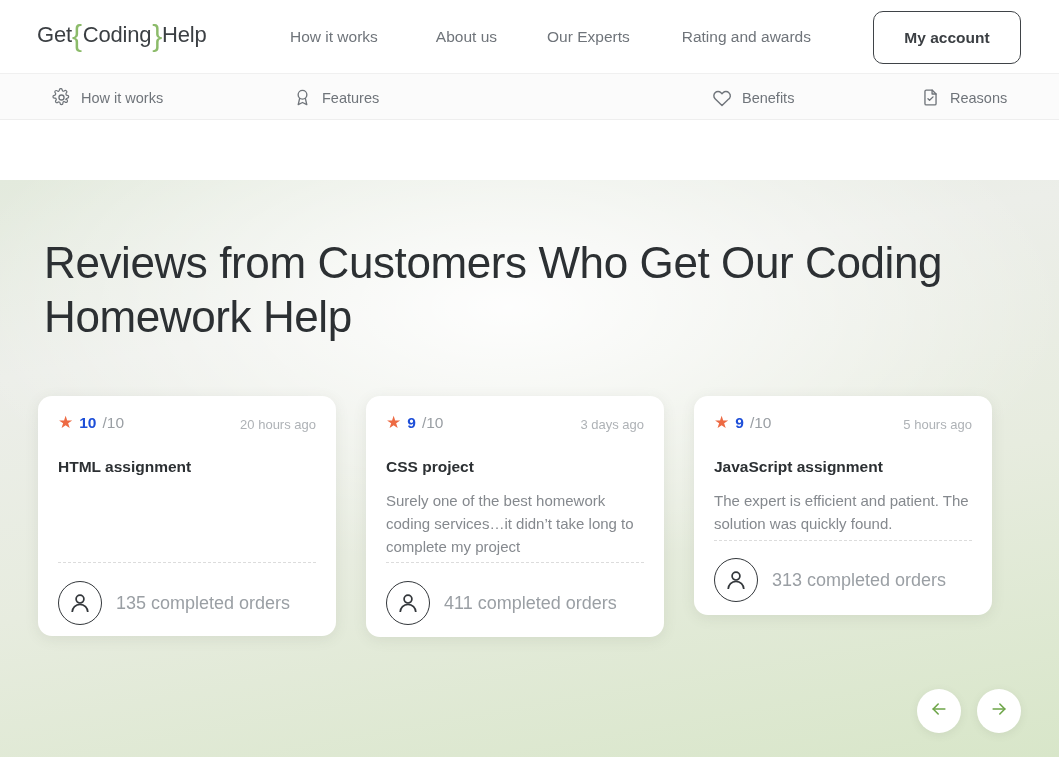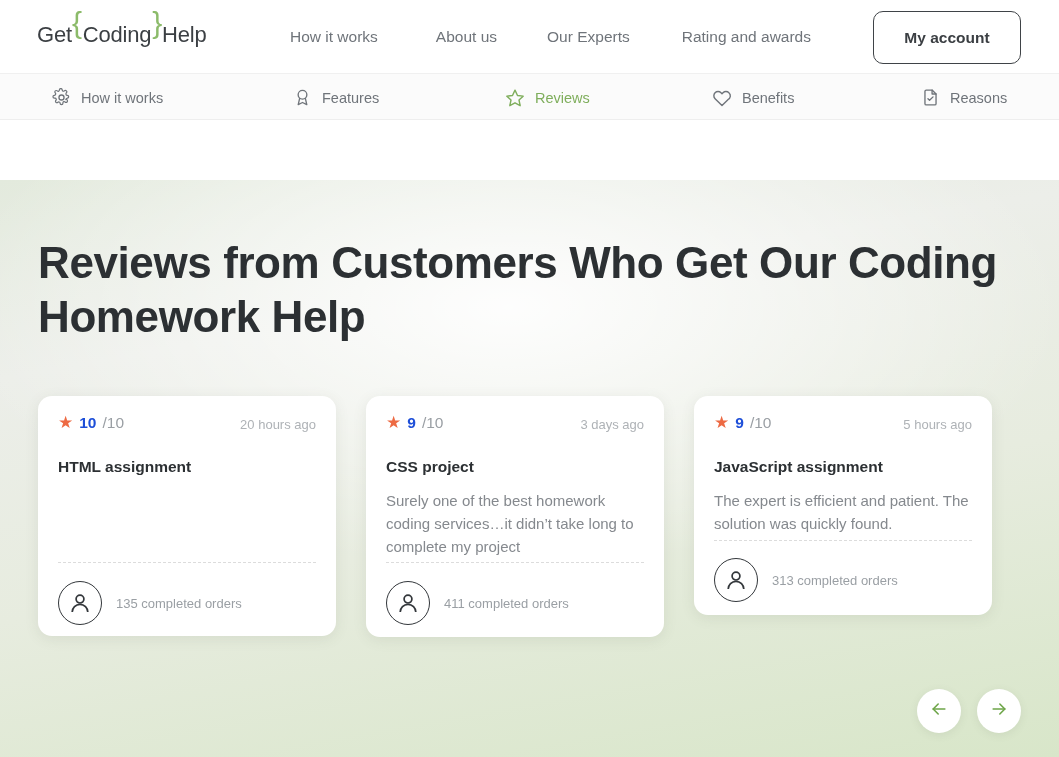--- a/index.html
+++ b/index.html
@@ -14,21 +14,21 @@
   
   .topbar {
     position: absolute; left:0; top:0; width:1059px; height:73px;
     background:#ffffff;
     display:flex; align-items:center;
   }
   .logo {
     position:absolute; left:37px; top:22px;
     font-size:22px; letter-spacing:-0.2px;
     color:#3b3f43; white-space:nowrap;
-    display:flex; 
+    display:flex; align-items:center;
   }
   .logo .brace { color:#8cbb6a; font-weight:300; font-size:30px; line-height:0; position:relative; top:1px; }
   .logo .word { color:#3b3f43; }
   .logo .w1 { margin-right:0px; }
   .logo .w2 { margin:0 1px; }
 
   .mainnav { position:absolute; left:290px; top:0; height:73px; display:flex; align-items:center; gap:0; }
   .mainnav a {
     color:#6f747a; font-size:15.5px; text-decoration:none; white-space:nowrap;
     padding:0 0;
@@ -61,22 +61,22 @@
   .subnav-item svg { display:block; }
 
   
   .hero {
     position:absolute; left:0; top:180px; width:1059px; height:577px;
     background:
       radial-gradient(900px 420px at 48% 22%, rgba(255,255,255,0.92) 0%, rgba(255,255,255,0.0) 62%),
       linear-gradient(170deg, #e3eadd 0%, #eceee9 26%, #e7ecdf 58%, #d8e6c9 100%);
   }
   .hero-title {
-    position:absolute; left:38px; top:56px; width:960px;
-    font-size:44px; line-height:54px; font-weight:bold; color:#2c3033;
+    position:absolute; left:44px; top:56px; width:960px;
+    font-size:44px; line-height:54px; font-weight:normal; color:#2c3033;
     letter-spacing:-0.4px;
   }
 
   
   .cards { position:absolute; left:38px; top:216px; width:990px; }
   .card {
     position:absolute; top:0; width:298px;
     background:#ffffff; border-radius:14px;
     box-shadow:0 3px 14px rgba(80,90,70,0.10);
     padding:18px 20px 0 20px;
@@ -109,21 +109,21 @@
   .card-foot {
     position:absolute; left:20px; display:flex; align-items:center; gap:14px;
   }
   .card.c1 .card-foot { top:185px; }
   .card.c2 .card-foot { top:185px; }
   .card.c3 .card-foot { top:162px; }
   .avatar {
     width:44px; height:44px; border-radius:50%; border:1.6px solid #33373b;
     display:flex; align-items:center; justify-content:center; flex:0 0 auto;
   }
-  .orders { color:#9a9fa4; font-size:13px; white-space:nowrap; }
+  .orders { color:#9a9fa4; font-size:18px; white-space:nowrap; }
 
   
   .arrows { position:absolute; right:38px; bottom:24px; display:flex; gap:16px; }
   .arrow-btn {
     width:44px; height:44px; border-radius:50%; background:#ffffff;
     display:flex; align-items:center; justify-content:center;
     box-shadow:0 2px 8px rgba(90,100,80,0.10); cursor:pointer;
   }
   .emoji { font-size:15px; }
 </style>
@@ -167,28 +167,20 @@
       <a href="#" class="subnav-item" style="left:293px;">
         <span>
           <svg width="19" height="19" viewBox="0 0 24 24" fill="none" stroke="#6f747a" stroke-width="1.7" stroke-linecap="round" stroke-linejoin="round">
             <circle cx="12" cy="8.5" r="5.5"></circle>
             <path d="M8.4 13.2 6.6 21l5.4-2.7 5.4 2.7-1.8-7.8"></path>
           </svg>
         </span>
         <span>Features</span>
       </a>
 
-      <a href="#" class="subnav-item active" style="left:505px;">
-        <span>
-          <svg width="20" height="20" viewBox="0 0 24 24" fill="none" stroke="#7fae5c" stroke-width="1.7" stroke-linejoin="round">
-            <polygon points="12,2.6 15,9 21.8,9.8 16.8,14.4 18.2,21.2 12,17.8 5.8,21.2 7.2,14.4 2.2,9.8 9,9"></polygon>
-          </svg>
-        </span>
-        <span>Reviews</span>
-      </a>
 
       <a href="#" class="subnav-item" style="left:712px;">
         <span>
           <svg width="20" height="20" viewBox="0 0 24 24" fill="none" stroke="#6f747a" stroke-width="1.7" stroke-linecap="round" stroke-linejoin="round">
             <path d="M20.3 5.7a5 5 0 0 0-7.1 0L12 6.9l-1.2-1.2a5 5 0 1 0-7.1 7.1l1.2 1.2L12 21l7.1-7a5 5 0 0 0 1.2-8.3z"></path>
           </svg>
         </span>
         <span>Benefits</span>
       </a>
 

